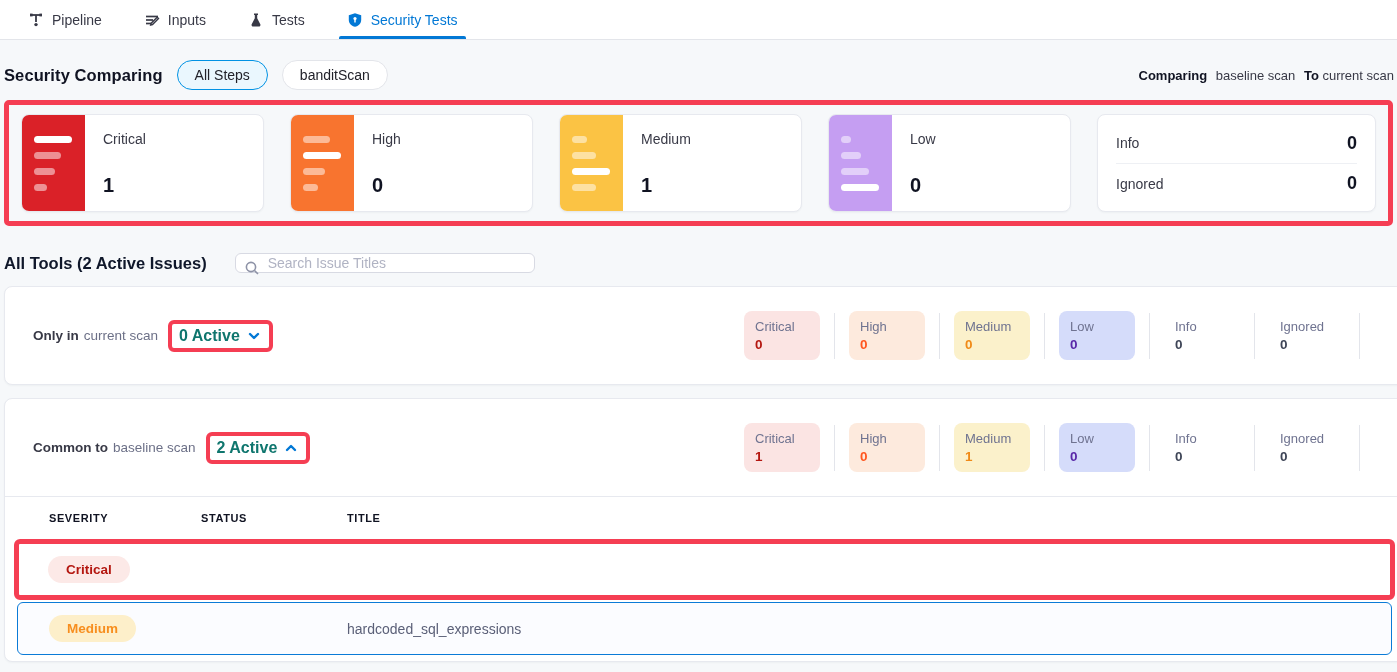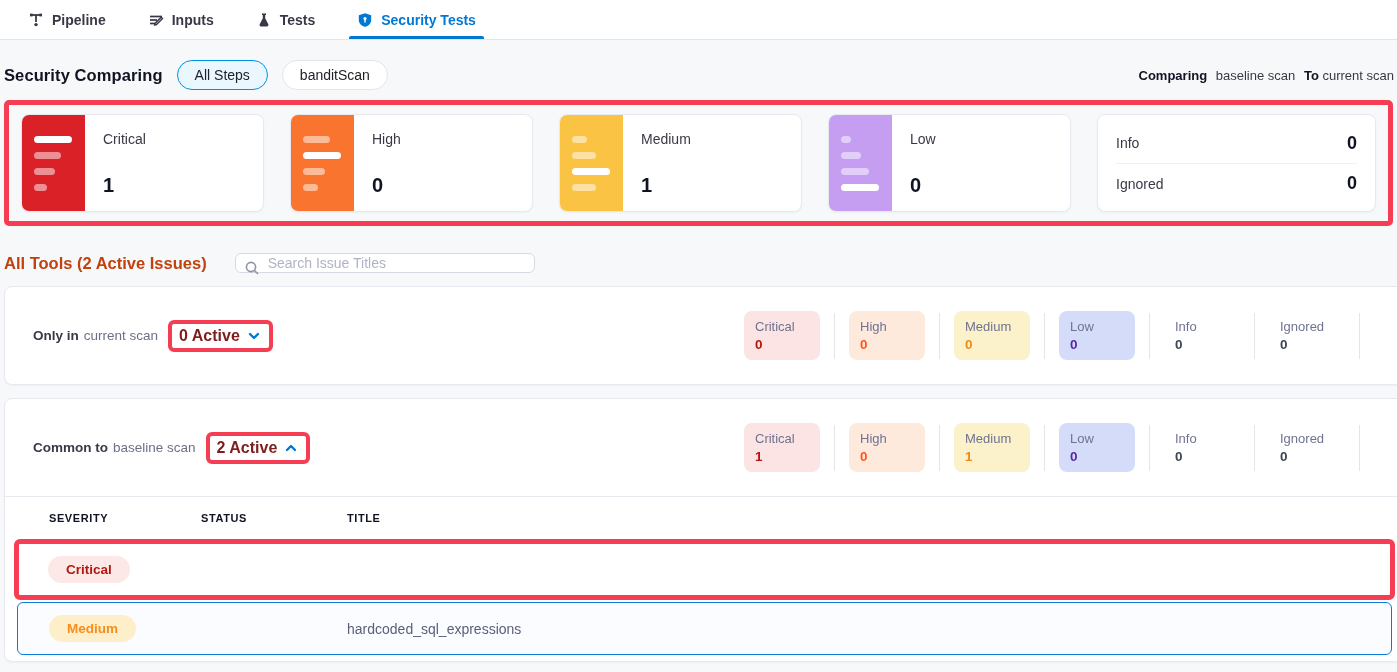--- a/index.html
+++ b/index.html
@@ -7,21 +7,21 @@
   body {
     font-family:"Liberation Sans","DejaVu Sans",sans-serif;
     background:#f6f8fa; color:#1c1c28; position:relative;
   }
   
   .tabbar {
     height:40px; background:#ffffff; border-bottom:1px solid #e3e5ea;
     display:flex; align-items:stretch; padding-left:26px; gap:38px;
   }
   .tab {
-    display:flex; align-items:center; gap:8px; font-size:14px; font-weight:700;
+    display:flex; align-items:center; gap:8px; font-size:14px; font-weight:400;
     color:#383946; cursor:pointer; position:relative; padding:0 2px;justify-content:flex-end;
   }
   .tab svg { width:16px; height:16px; }
   .tab.active { color:#0278d5; }
   .tab.active::after {
     content:""; position:absolute; left:-6px; right:-6px; bottom:0; height:3px;
     background:#0278d5; border-radius:2px 2px 0 0;
   }
   
   .page { padding:0 4px; }
@@ -76,42 +76,42 @@
     flex:1 1 0; background:#ffffff; border:1px solid #e7e9ef; border-radius:8px;
     height:98px; display:flex; flex-direction:column; justify-content:center; padding:0 18px;
     box-shadow:0 1px 2px rgba(30,40,60,.04);
   }
   .info-row { display:flex; align-items:center; justify-content:space-between; height:40px; }
   .info-row + .info-row { border-top:1px solid #eef0f4; }
   .info-label { font-size:14px; color:#383946; }
   .info-value { font-size:18px; font-weight:700; color:#101322; }
   
   .tools-row { display:flex; align-items:center; gap:28px; margin:27px 0 13px; }
-  .tools-heading { font-size:16.5px; font-weight:700; color:#c2410c; }
+  .tools-heading { font-size:16.5px; font-weight:700; color:#0f172a; }
   .search-wrap { position:relative; }
   .search-wrap svg { position:absolute; left:9px; top:7px; width:16px; height:16px; }
   .search-input {
     width:300px; height:20px; border:1px solid #d8dae3; border-radius:6px;
     background:#fff; padding:0 10px 0 32px; font-size:14px; color:#1c1c28; outline:none;
     font-family:inherit;
   }
   .search-input::placeholder { color:#b0b3c3; }
   
   .scan-section {
     background:#ffffff; border:1px solid #e7e9ef; border-radius:8px;
     width:1401px; margin-bottom:13px; box-shadow:0 1px 2px rgba(30,40,60,.04);
   }
   .section-head { display:flex; align-items:center; padding:24px 30px 24px 28px; }
   .scope-bold { font-size:13.5px; font-weight:700; color:#383946; margin-right:5px; }
   .scope-rest { font-size:13.5px; color:#6c7087; margin-right:10px; }
   .dd-annotation {
     border:4px solid #f53e53; border-radius:6px; padding:3px 8px 3px 7px;
     display:inline-flex; align-items:center; gap:7px; cursor:pointer; background:#fff;
   }
-  .dd-label { font-size:16px; font-weight:700; color:#7f1d1d; white-space:nowrap; }
+  .dd-label { font-size:16px; font-weight:700; color:#0f766e; white-space:nowrap; }
   .dd-annotation svg { width:14px; height:14px; }
   .chips { margin-left:auto; display:flex; align-items:center; }
   .chip { border-radius:8px; padding:8px 11px; min-width:76px; }
   .chip-label { display:block; font-size:13px; color:#6f7390; margin-bottom:3px; }
   .chip-value { display:block; font-size:13.5px; font-weight:700; color:#3e4557; }
   .chip.c-critical { background:#fbe4e3; } .chip.c-critical .chip-value{ color:#b41710; }
   .chip.c-high     { background:#fdeadd; } .chip.c-high .chip-value{ color:#ff561f; }
   .chip.c-medium   { background:#fbf1cb; } .chip.c-medium .chip-value{ color:#f08a17; }
   .chip.c-low      { background:#d5dcfa; } .chip.c-low .chip-value{ color:#5928a8; }
   .chip-sep { width:1px; height:46px; background:#e3e5eb; margin:0 14px; flex:0 0 1px; }

